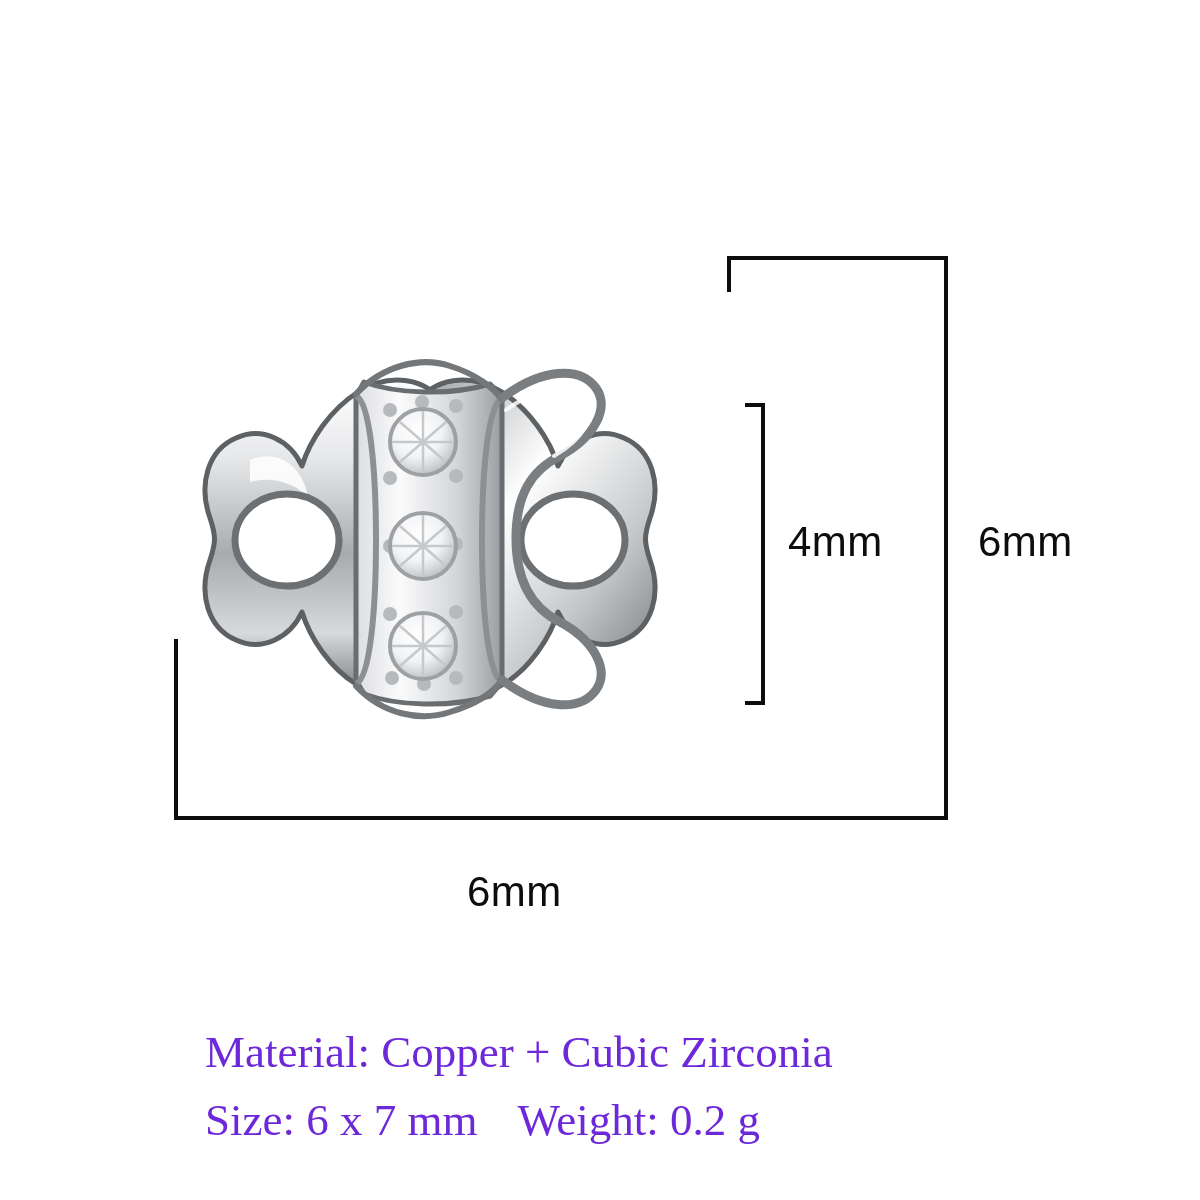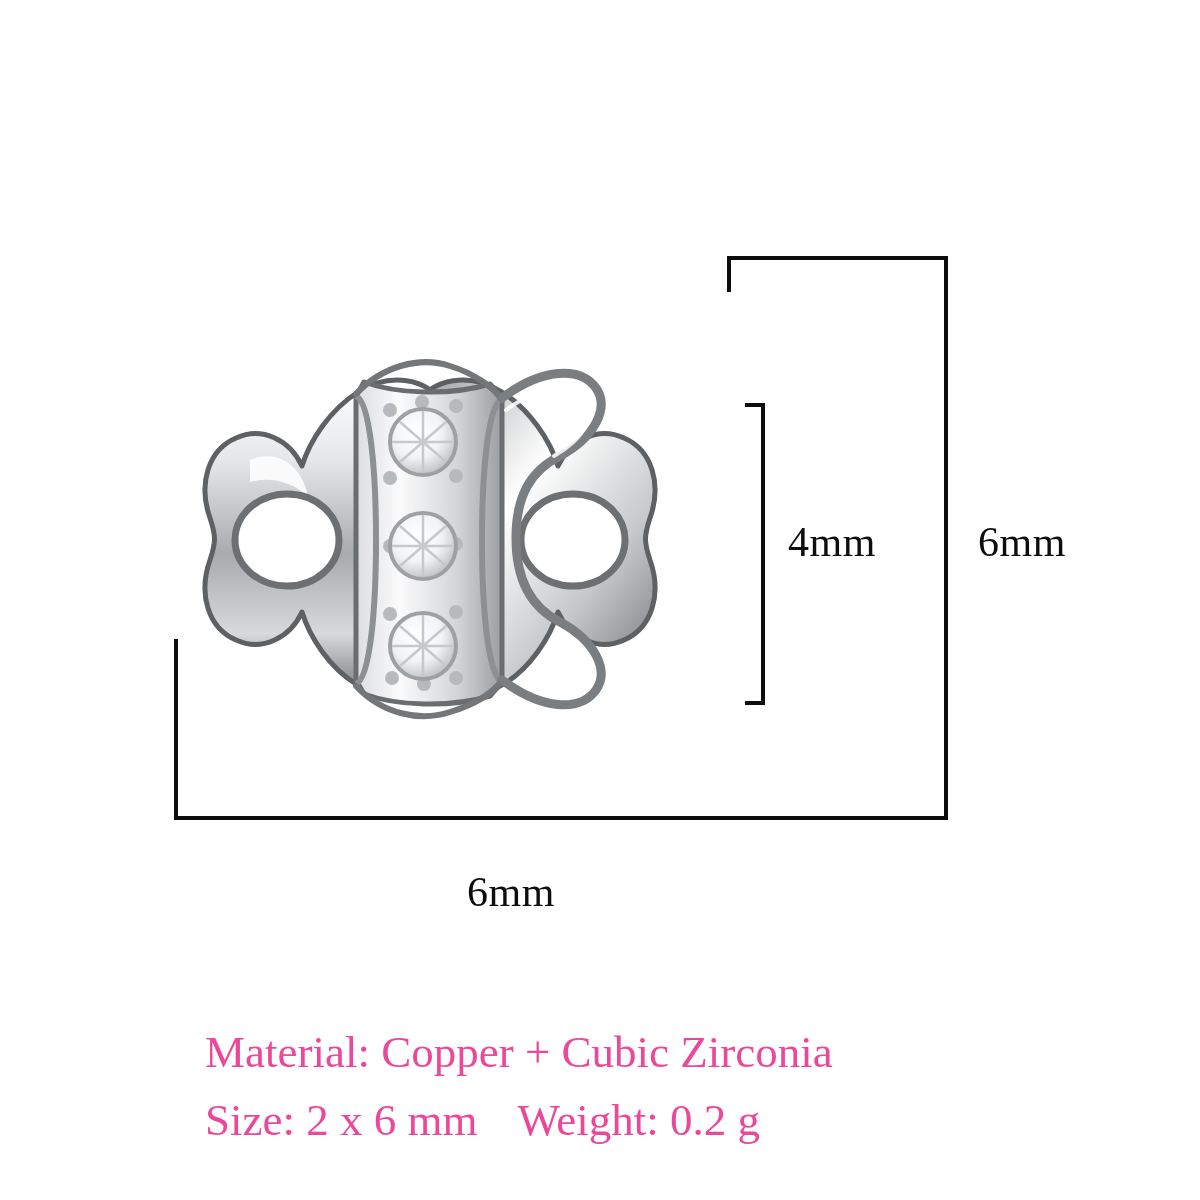--- a/index.html
+++ b/index.html
@@ -37,21 +37,21 @@
     position: absolute;
     left: 0; top: 0;
     width: 1200px;
     height: 1200px;
     pointer-events: none;
   }
 
   
   .dim-label {
     position: absolute;
-    font-family: Liberation Serif, serif;
+    font-family: Liberation Sans, sans-serif;
     font-size: 42px;
     color: #0d0d0d;
     white-space: nowrap;
     letter-spacing: 0.5px;
   }
   .dim-label-height-inner {
     left: 788px;
     top: 518px;
   }
   .dim-label-height-outer {
@@ -67,21 +67,21 @@
   .specs {
     position: absolute;
     left: 205px;
     top: 1018px;
     width: 860px;
   }
   .spec-line {
     font-family: "Liberation Serif", serif;
     font-size: 45px;
     line-height: 68px;
-    color: #ec4899;
+    color: #6d28d9;
     white-space: nowrap;
   }
   .spec-line .spacer {
     display: inline-block;
     width: 40px;
   }
 </style>
 </head>
 <body>
 
@@ -234,17 +234,17 @@
     </g>
   </svg>
 
   <div class="dim-label dim-label-height-inner">4mm</div>
   <div class="dim-label dim-label-height-outer">6mm</div>
   <div class="dim-label dim-label-width">6mm</div>
 
   <div class="specs">
     <div class="spec-line">Material: Copper + Cubic Zirconia</div>
     <div class="spec-line">
-      <span>Size: 2 x 6 mm</span><span class="spacer"></span><span>Weight: 0.2 g</span>
+      <span>Size: 6 x 7 mm</span><span class="spacer"></span><span>Weight: 0.2 g</span>
     </div>
   </div>
 
 </div>
 
 </body></html>

